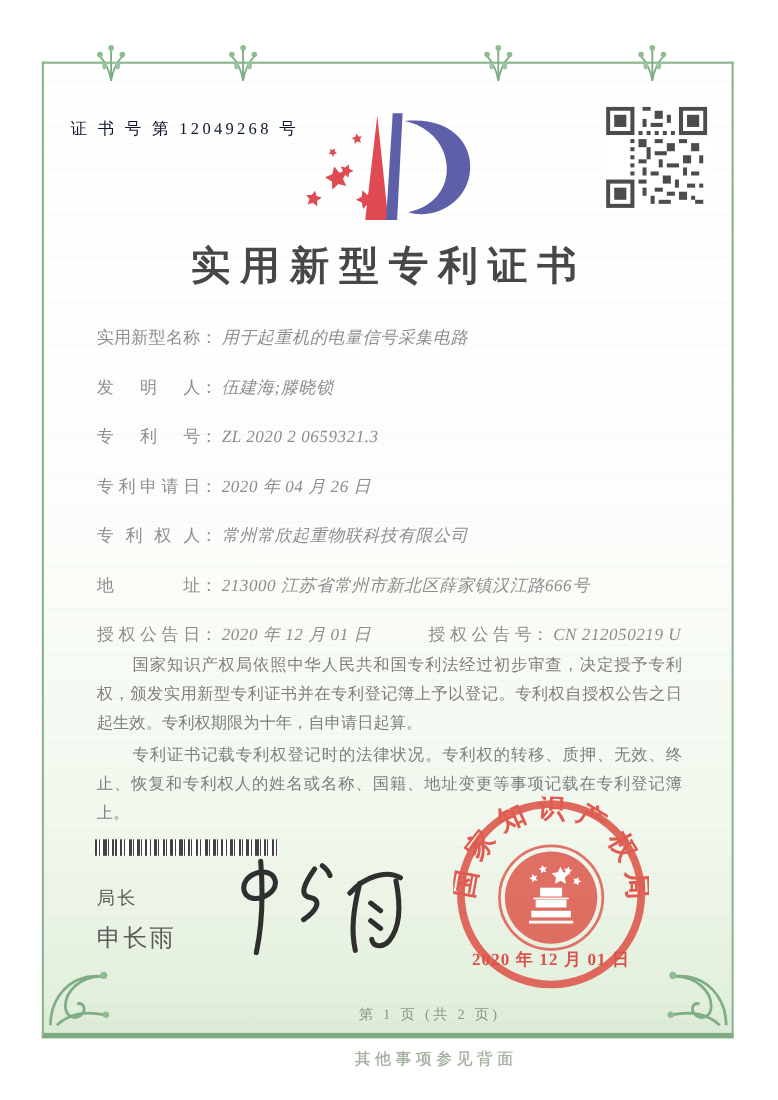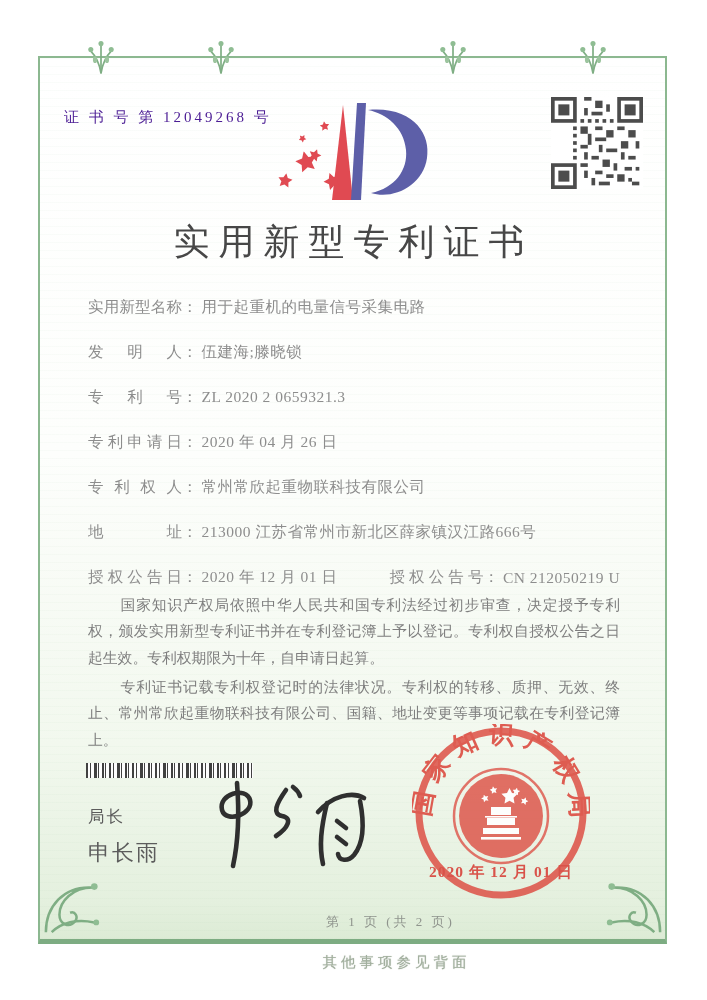--- a/index.html
+++ b/index.html
@@ -10,33 +10,33 @@
   
   .frame{
     position:absolute;left:38px;top:56px;width:629px;height:888px;box-sizing:border-box;
     border:2px solid #8cb890;border-bottom:5px solid #7dac82;
     background:
       repeating-linear-gradient(0deg,rgba(140,184,144,0.045) 0 1px,transparent 1px 8px),
       linear-gradient(180deg,#ffffff 0%,#fdfefc 45%,#f2f8ee 78%,#e4f0de 96%,#dcebd5 100%);
   }
   .orn{position:absolute;pointer-events:none;}
   
-  .cert-no{position:absolute;left:64px;top:108px;font-size:15px;letter-spacing:3px;color:#4c1d95;text-align:center;}
+  .cert-no{position:absolute;left:64px;top:108px;font-size:15px;letter-spacing:3px;color:#0f172a;text-align:center;}
   .logo{position:absolute;left:273px;top:100px;}
   .qr{position:absolute;left:551px;top:97px;}
   .title{
     position:absolute;left:0;top:218px;width:707px;text-align:center;
-    font-size:36px;font-weight:normal;letter-spacing:9px;color:#474747;
+    font-size:36px;font-weight:bold;letter-spacing:9px;color:#474747;
   }
   
   .fields{position:absolute;left:88px;top:297px;width:534px;font-size:15.5px;color:#8d8d8d;}
   .row{display:flex;align-items:baseline;height:18px;margin-bottom:27px;white-space:nowrap;}
   .lbl{display:inline-block;width:94px;text-align:justify;text-align-last:justify;flex:0 0 94px;}
   .colon{margin-right:4px;}
-  .val{letter-spacing:0.5px;}
+  .val{letter-spacing:0.5px;font-style:italic;}
   .grant-group2{margin-left:52px;display:flex;align-items:center;}
   
   .paras{
     position:absolute;left:88px;top:592px;width:532px;font-size:14.8px;line-height:1.78;
     color:#7e7e7e;text-align:justify;
   }
   .paras p{margin:0 0 3px 0;text-indent:2.2em;}
   
   .barcode{
     position:absolute;left:86px;top:763px;width:167px;height:15px;
@@ -235,21 +235,21 @@
       <span class="grant-group2">
         <span class="lbl">授权公告号</span>
           <span class="colon">：</span>
           <span class="val">CN 212050219 U</span>
       </span>
     </div>
   </div>
 
   <div class="paras">
     <p>国家知识产权局依照中华人民共和国专利法经过初步审查，决定授予专利权，颁发实用新型专利证书并在专利登记簿上予以登记。专利权自授权公告之日起生效。专利权期限为十年，自申请日起算。</p>
-    <p>专利证书记载专利权登记时的法律状况。专利权的转移、质押、无效、终止、常州常欣起重物联科技有限公司、国籍、地址变更等事项记载在专利登记簿上。</p>
+    <p>专利证书记载专利权登记时的法律状况。专利权的转移、质押、无效、终止、恢复和专利权人的姓名或名称、国籍、地址变更等事项记载在专利登记簿上。</p>
   </div>
 
   <div class="barcode"></div>
 
   <div class="signer-title">局长</div>
   <div class="signer-name">申长雨</div>
 
   <svg class="signature" width="190" height="100" viewBox="0 0 190 100">
     <g fill="none" stroke="#2f2f2f" stroke-width="4.6" stroke-linecap="round" stroke-linejoin="round">
       <path d="M30 34 C 26 18 54 10 58 24 C 62 38 34 48 30 34"></path>

